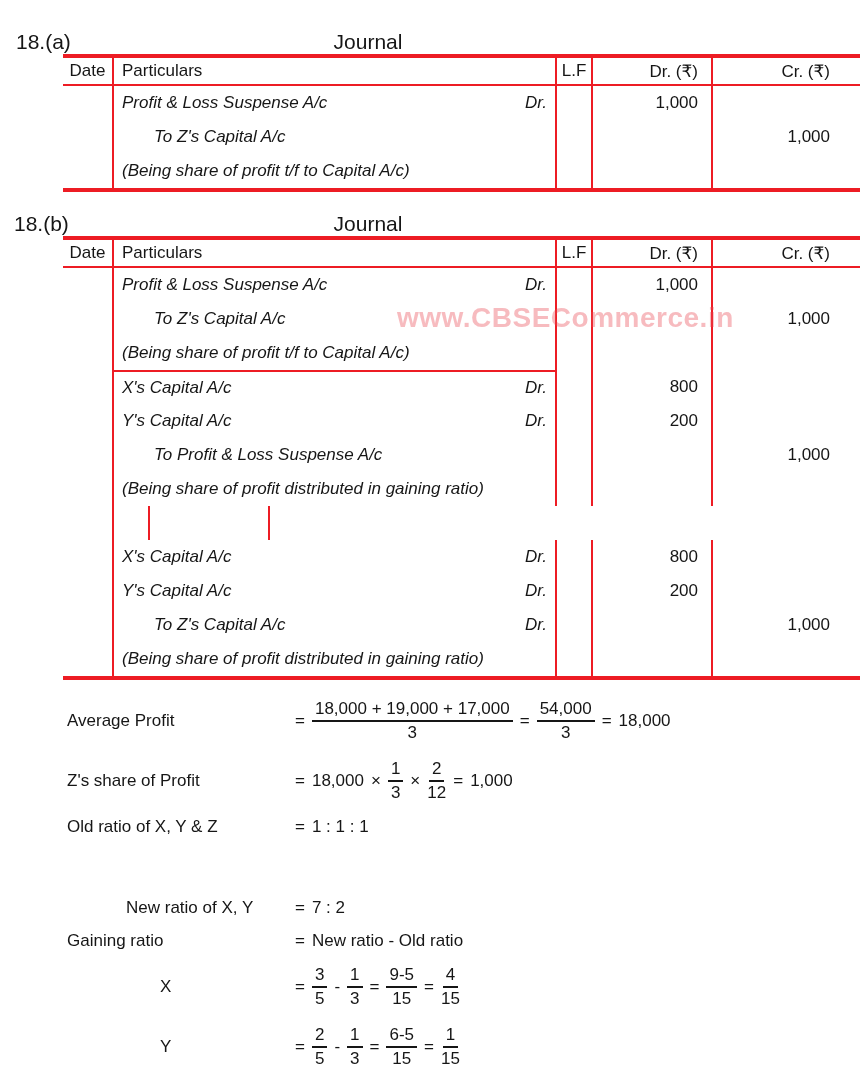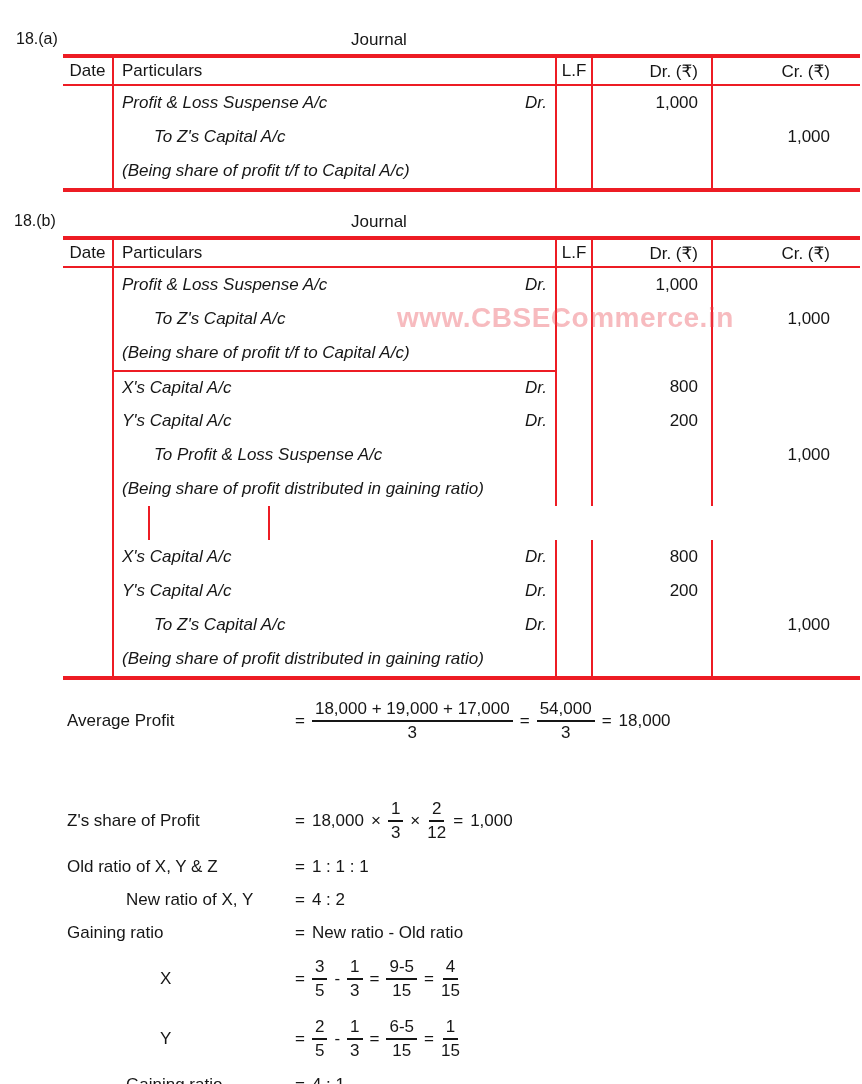--- a/index.html
+++ b/index.html
@@ -2,22 +2,22 @@
 <html><head>
 <meta charset="utf-8">
 <style>
   :root{ --red:#ed1c24; --ink:#161616; }
   *{ margin:0; padding:0; box-sizing:border-box; }
   html,body{ background:#ffffff; }
   .page{ position:relative; width:862px; height:1084px; background:#ffffff;
          font-family:"Liberation Sans","DejaVu Sans",sans-serif; color:var(--ink);
          font-size:17px; overflow:hidden; }
 
-  .sec-label{ position:absolute; font-size:16px; }
-  .jtitle{ position:absolute; left:11px; width:736px; text-align:center; font-size:17px; }
+  .sec-label{ position:absolute; font-size:21px; }
+  .jtitle{ position:absolute; left:0; width:736px; text-align:center; font-size:21px; }
 
   .jtable{ position:absolute; left:63px; width:797px; }
   .dline{ height:3px; border-top:2px solid var(--red); border-bottom:2px solid var(--red); }
 
   .thead{ display:flex; border-bottom:2px solid var(--red); height:28px; }
   .cell{ height:100%; }
   .cell-date{ width:51px;  border-right:2px solid var(--red); }
   .cell-part{ width:443px; border-right:2px solid var(--red); }
   .cell-lf{   width:36px;  border-right:2px solid var(--red); }
   .cell-dr{   width:120px; border-right:2px solid var(--red); }
@@ -321,21 +321,21 @@
       </span>
       <span class="tok">=</span>
       <span class="frac">
         <span class="num">54,000</span>
         <span class="den">3</span>
       </span>
       <span class="tok">=</span>
       <span class="tok">18,000</span>
     </div>
 
-    <div class="crow" style="height:58px;margin-top:40px;">
+    <div class="crow" style="height:58px;">
       <span class="clabel">Z's share of Profit</span>
       <span class="tok">=</span>
       <span class="tok">18,000</span>
       <span class="tok">×</span>
       <span class="frac">
         <span class="num">1</span>
         <span class="den">3</span>
       </span>
       <span class="tok">×</span>
       <span class="frac">
@@ -345,24 +345,24 @@
       <span class="tok">=</span>
       <span class="tok">1,000</span>
     </div>
 
     <div class="crow" style="height:33px;">
       <span class="clabel">Old ratio of X, Y &amp; Z</span>
       <span class="tok">=</span>
       <span class="tok">1 : 1 : 1</span>
     </div>
 
-    <div class="crow" style="height:33px;">
+    <div class="crow" style="height:33px;margin-top:48px;">
       <span class="clabel ind1">New ratio of X, Y</span>
       <span class="tok">=</span>
-      <span class="tok">4 : 2</span>
+      <span class="tok">7 : 2</span>
     </div>
 
     <div class="crow" style="height:33px;">
       <span class="clabel">Gaining ratio</span>
       <span class="tok">=</span>
       <span class="tok">New ratio - Old ratio</span>
     </div>
 
     <div class="crow" style="height:60px;">
       <span class="clabel ind2">X</span>

